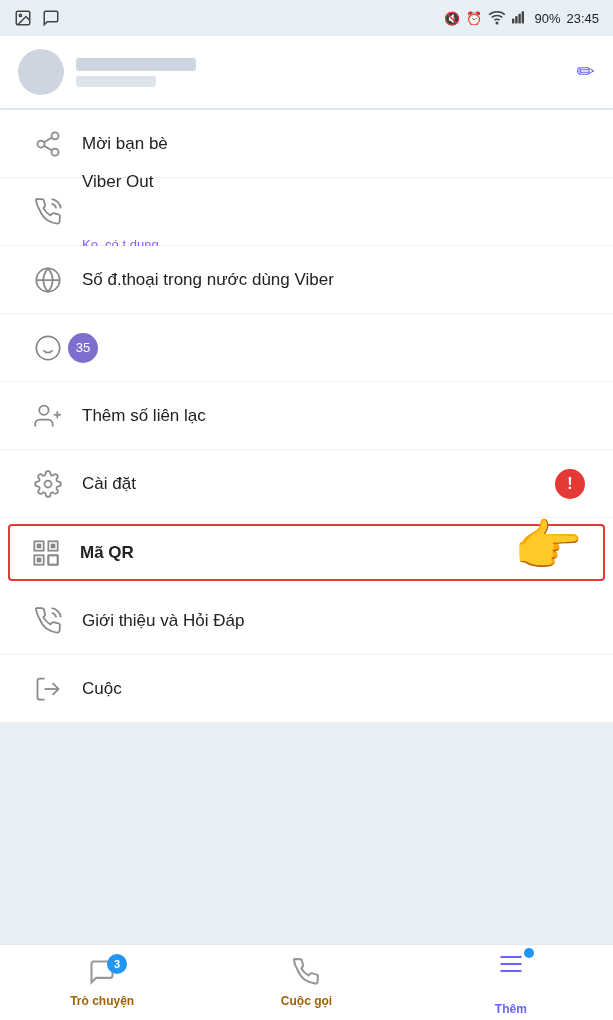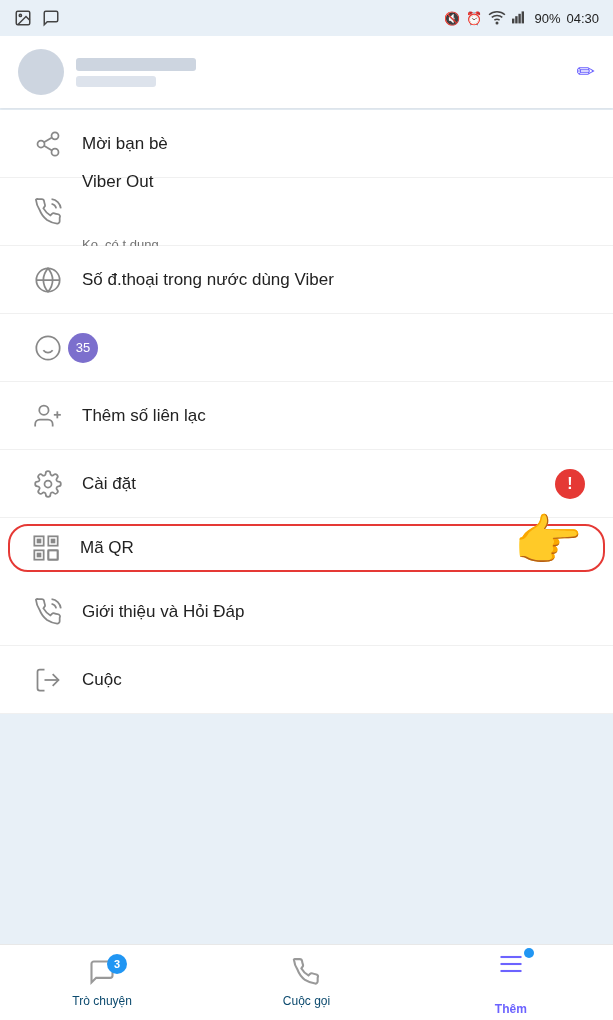--- a/index.html
+++ b/index.html
@@ -112,21 +112,21 @@
       stroke-width: 1.5;
     }
     .menu-label {
       margin-left: 14px;
       font-size: 17px;
       color: #222;
       flex: 1;
     }
     .menu-label-sub {
       font-size: 13px;
-      color: #737373;
+      color: #8b5cf6;
       display: block;
       margin-top: 45px;
     }
     .badge {
       background: #7c6fcd;
       color: #fff;
       font-size: 13px;
       font-weight: normal;
       border-radius: 50%;
       width: 30px;
@@ -144,25 +144,26 @@
       width: 30px;
       height: 30px;
       display: flex;
       align-items: center;
       justify-content: center;
     }
 
     
     .menu-item-qr {
       border: 2.5px solid #e53935;
-      border-radius: 20px;
+      border-radius: 4px;
       margin: 2px 8px;
       padding: 0 16px;
-      height: 48px;
+      height: 57px;
       position: relative;
+      font-weight: bold;
     }
 
     
     .bottom-nav {
       position: absolute;
       bottom: 0;
       left: 0;
       right: 0;
       height: 76px;
       background: #fff;
@@ -216,21 +217,22 @@
       position: absolute;
       top: -2px;
       right: -4px;
       background: #2196F3;
       border-radius: 50%;
       width: 10px;
       height: 10px;
     }
     .nav-label {
       font-size: 12px;
-      color: #0c4a6e;
+      color: #a16207;
+      font-weight: bold;
     }
     .nav-label.active {
       color: #6c63ff;
       font-weight: 600;
       margin-top: 16px;
     }
 
     .content-area {
       position: absolute;
       top: 36px;
@@ -269,21 +271,21 @@
     </span>
     <span>
       <svg width="16" height="16" viewBox="0 0 20 16" fill="#444">
         <rect x="0" y="10" width="3" height="6"></rect>
           <rect x="4" y="7" width="3" height="9"></rect>
           <rect x="8" y="4" width="3" height="12"></rect>
           <rect x="12" y="1" width="3" height="15"></rect>
       </svg>
     </span>
     <span>90%</span>
-    <span>04:30</span>
+    <span>23:45</span>
   </div>
 </div>
 
 <div class="content-area">
 
   <div class="header">
     <div class="header-profile">
       <div class="avatar-placeholder"></div>
       <div class="profile-text">
         <div class="profile-name-blur"></div>

